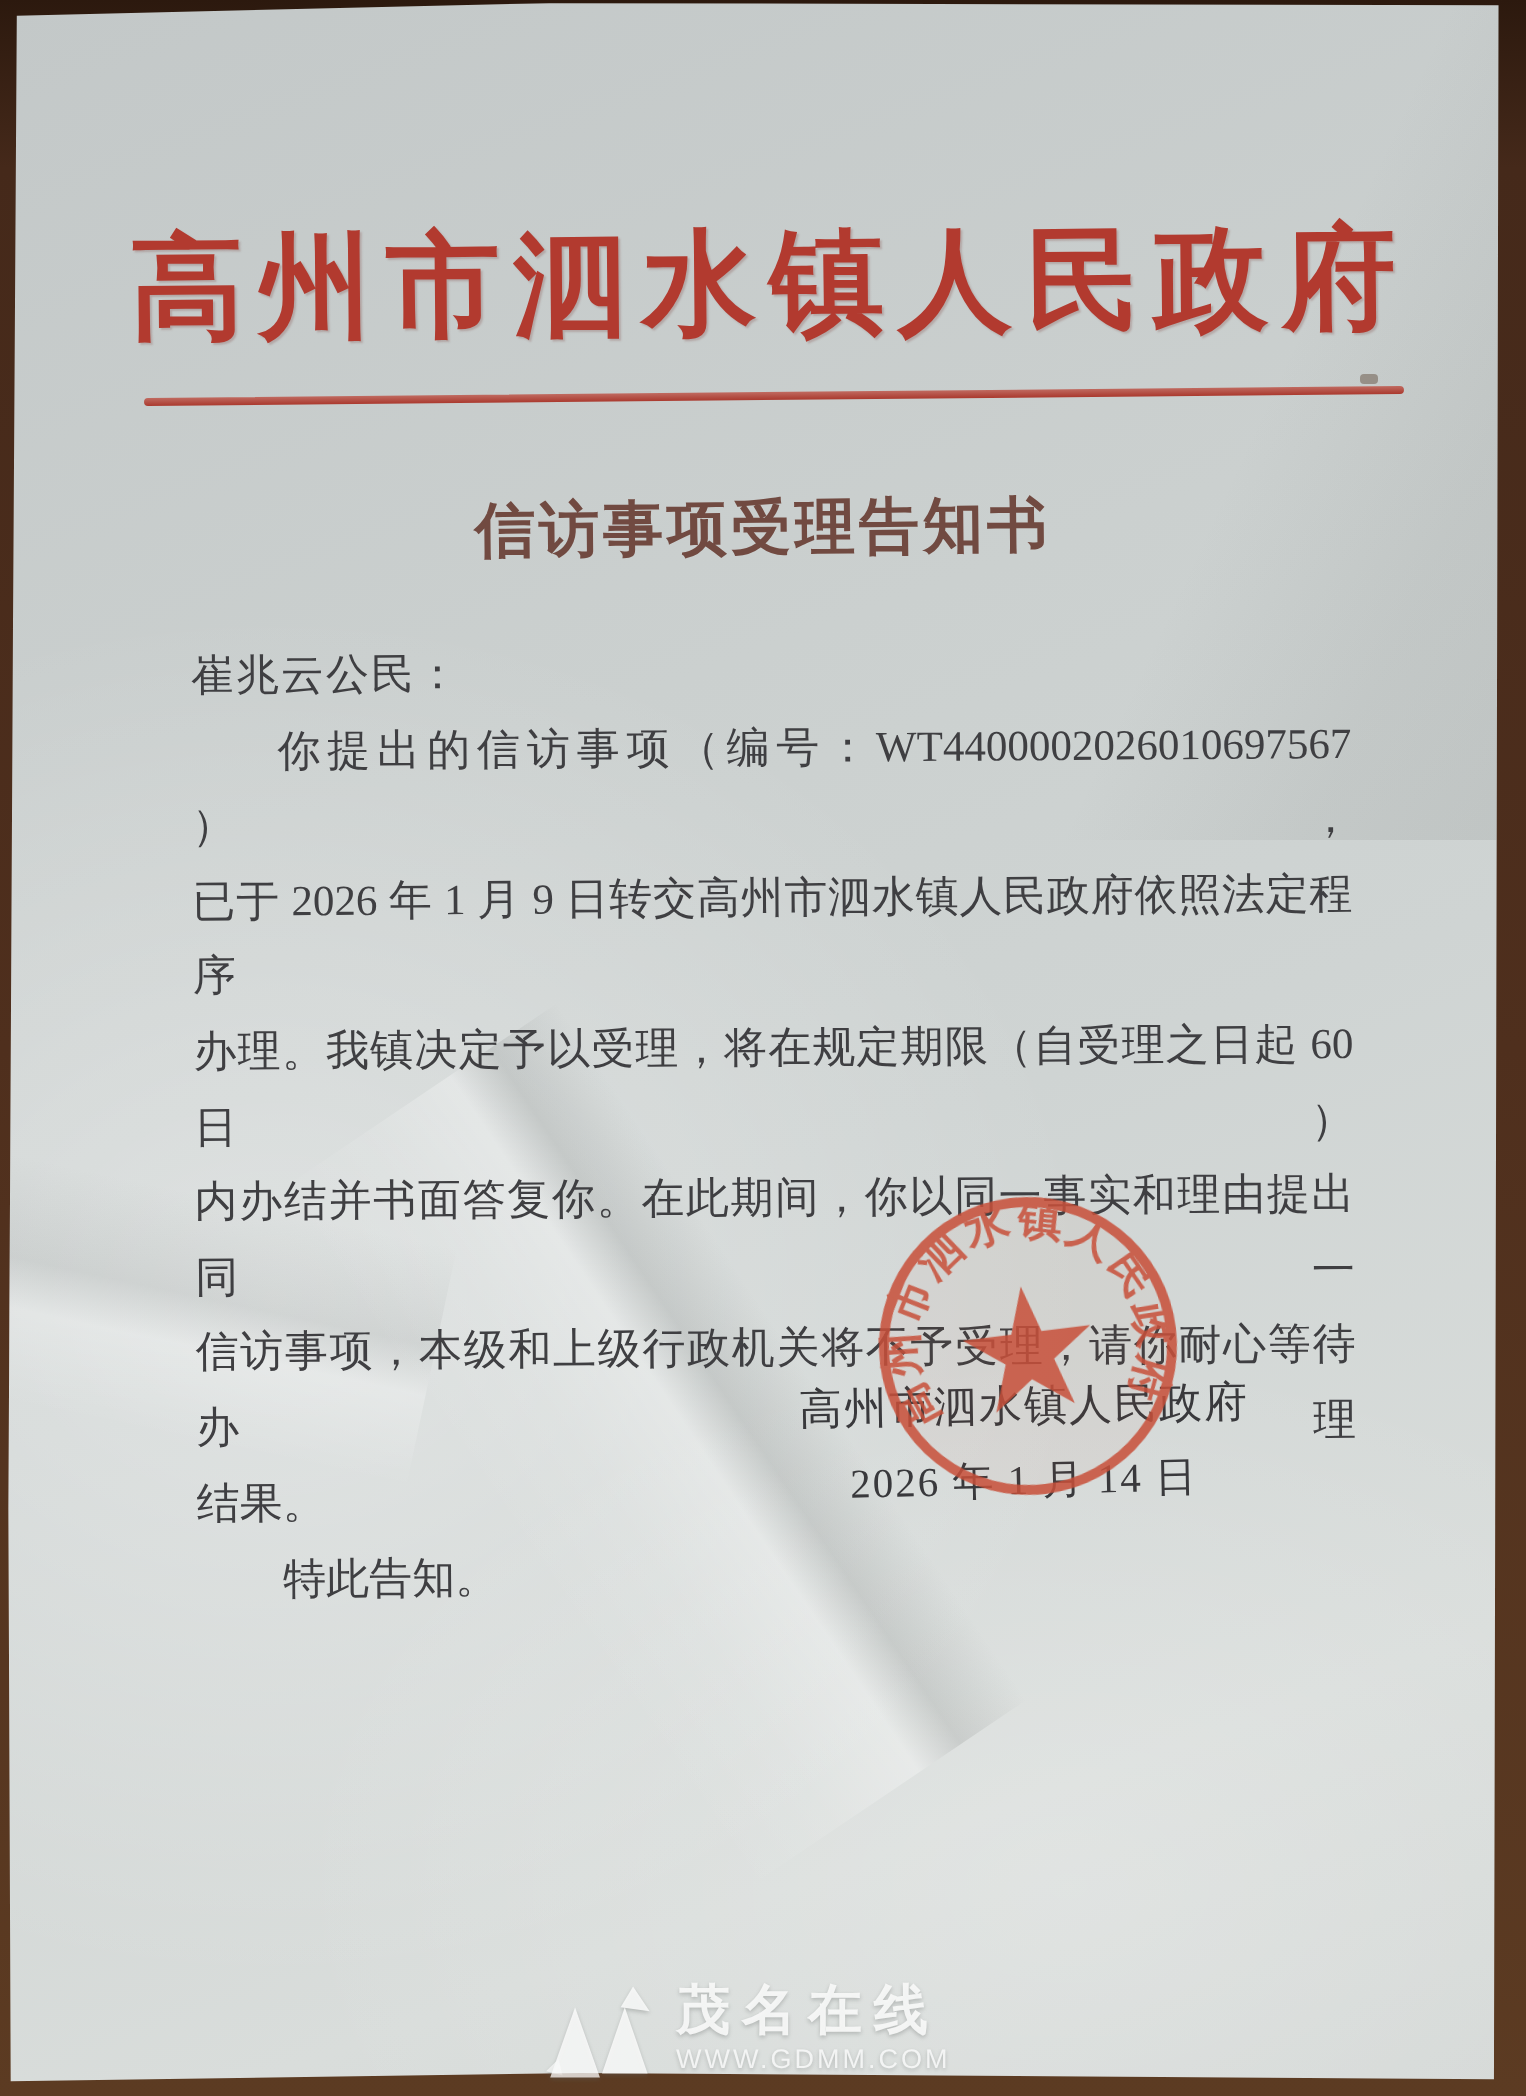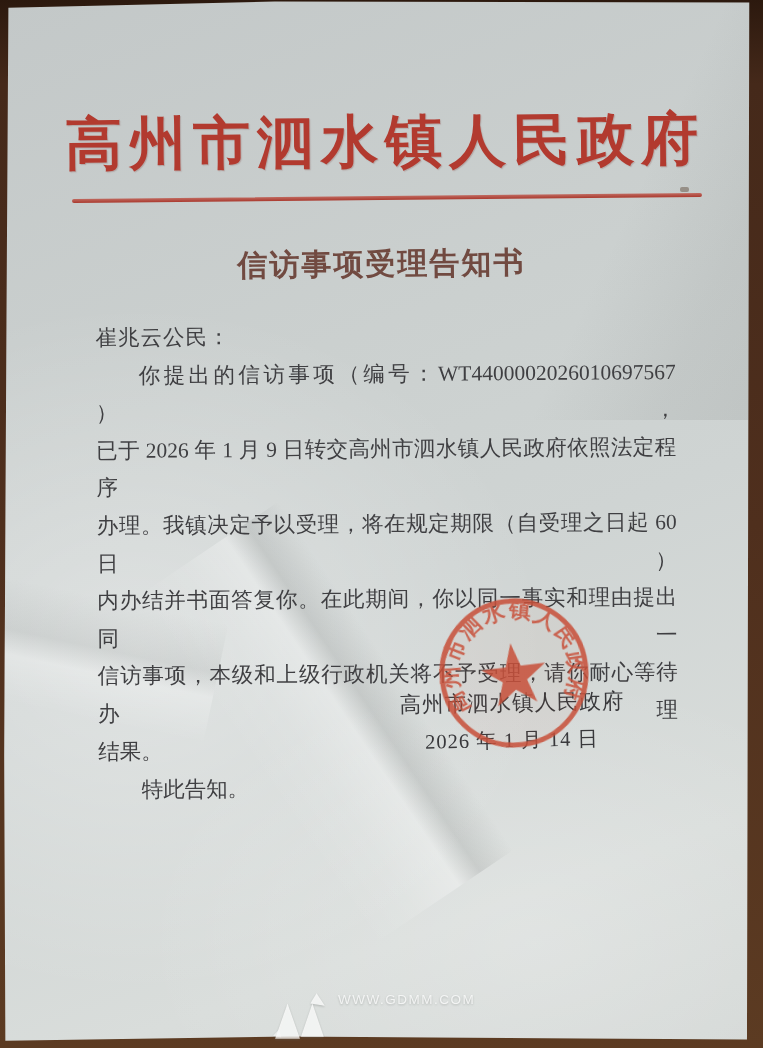--- a/index.html
+++ b/index.html
@@ -146,17 +146,18 @@
   </svg>
 
   <div class="watermark">
     <svg class="wm-logo" viewBox="0 0 56 50" aria-hidden="true">
       <polygon points="3,47 15,13 27,47" fill="rgba(255,255,255,0.9)"></polygon>
       <polygon points="28,45 39,13 50,45" fill="rgba(255,255,255,0.9)"></polygon>
       <polygon points="43,3 51,15 37,13" fill="rgba(255,255,255,0.9)"></polygon>
       <polygon points="1,44 7,38 9,46" fill="rgba(255,255,255,0.75)"></polygon>
     </svg>
     <div class="wm-text">
+      <span class="wm-name">茂名在线</span>
       <span class="wm-url">WWW.GDMM.COM</span>
     </div>
   </div>
 
 </div>
 
 </body></html>

